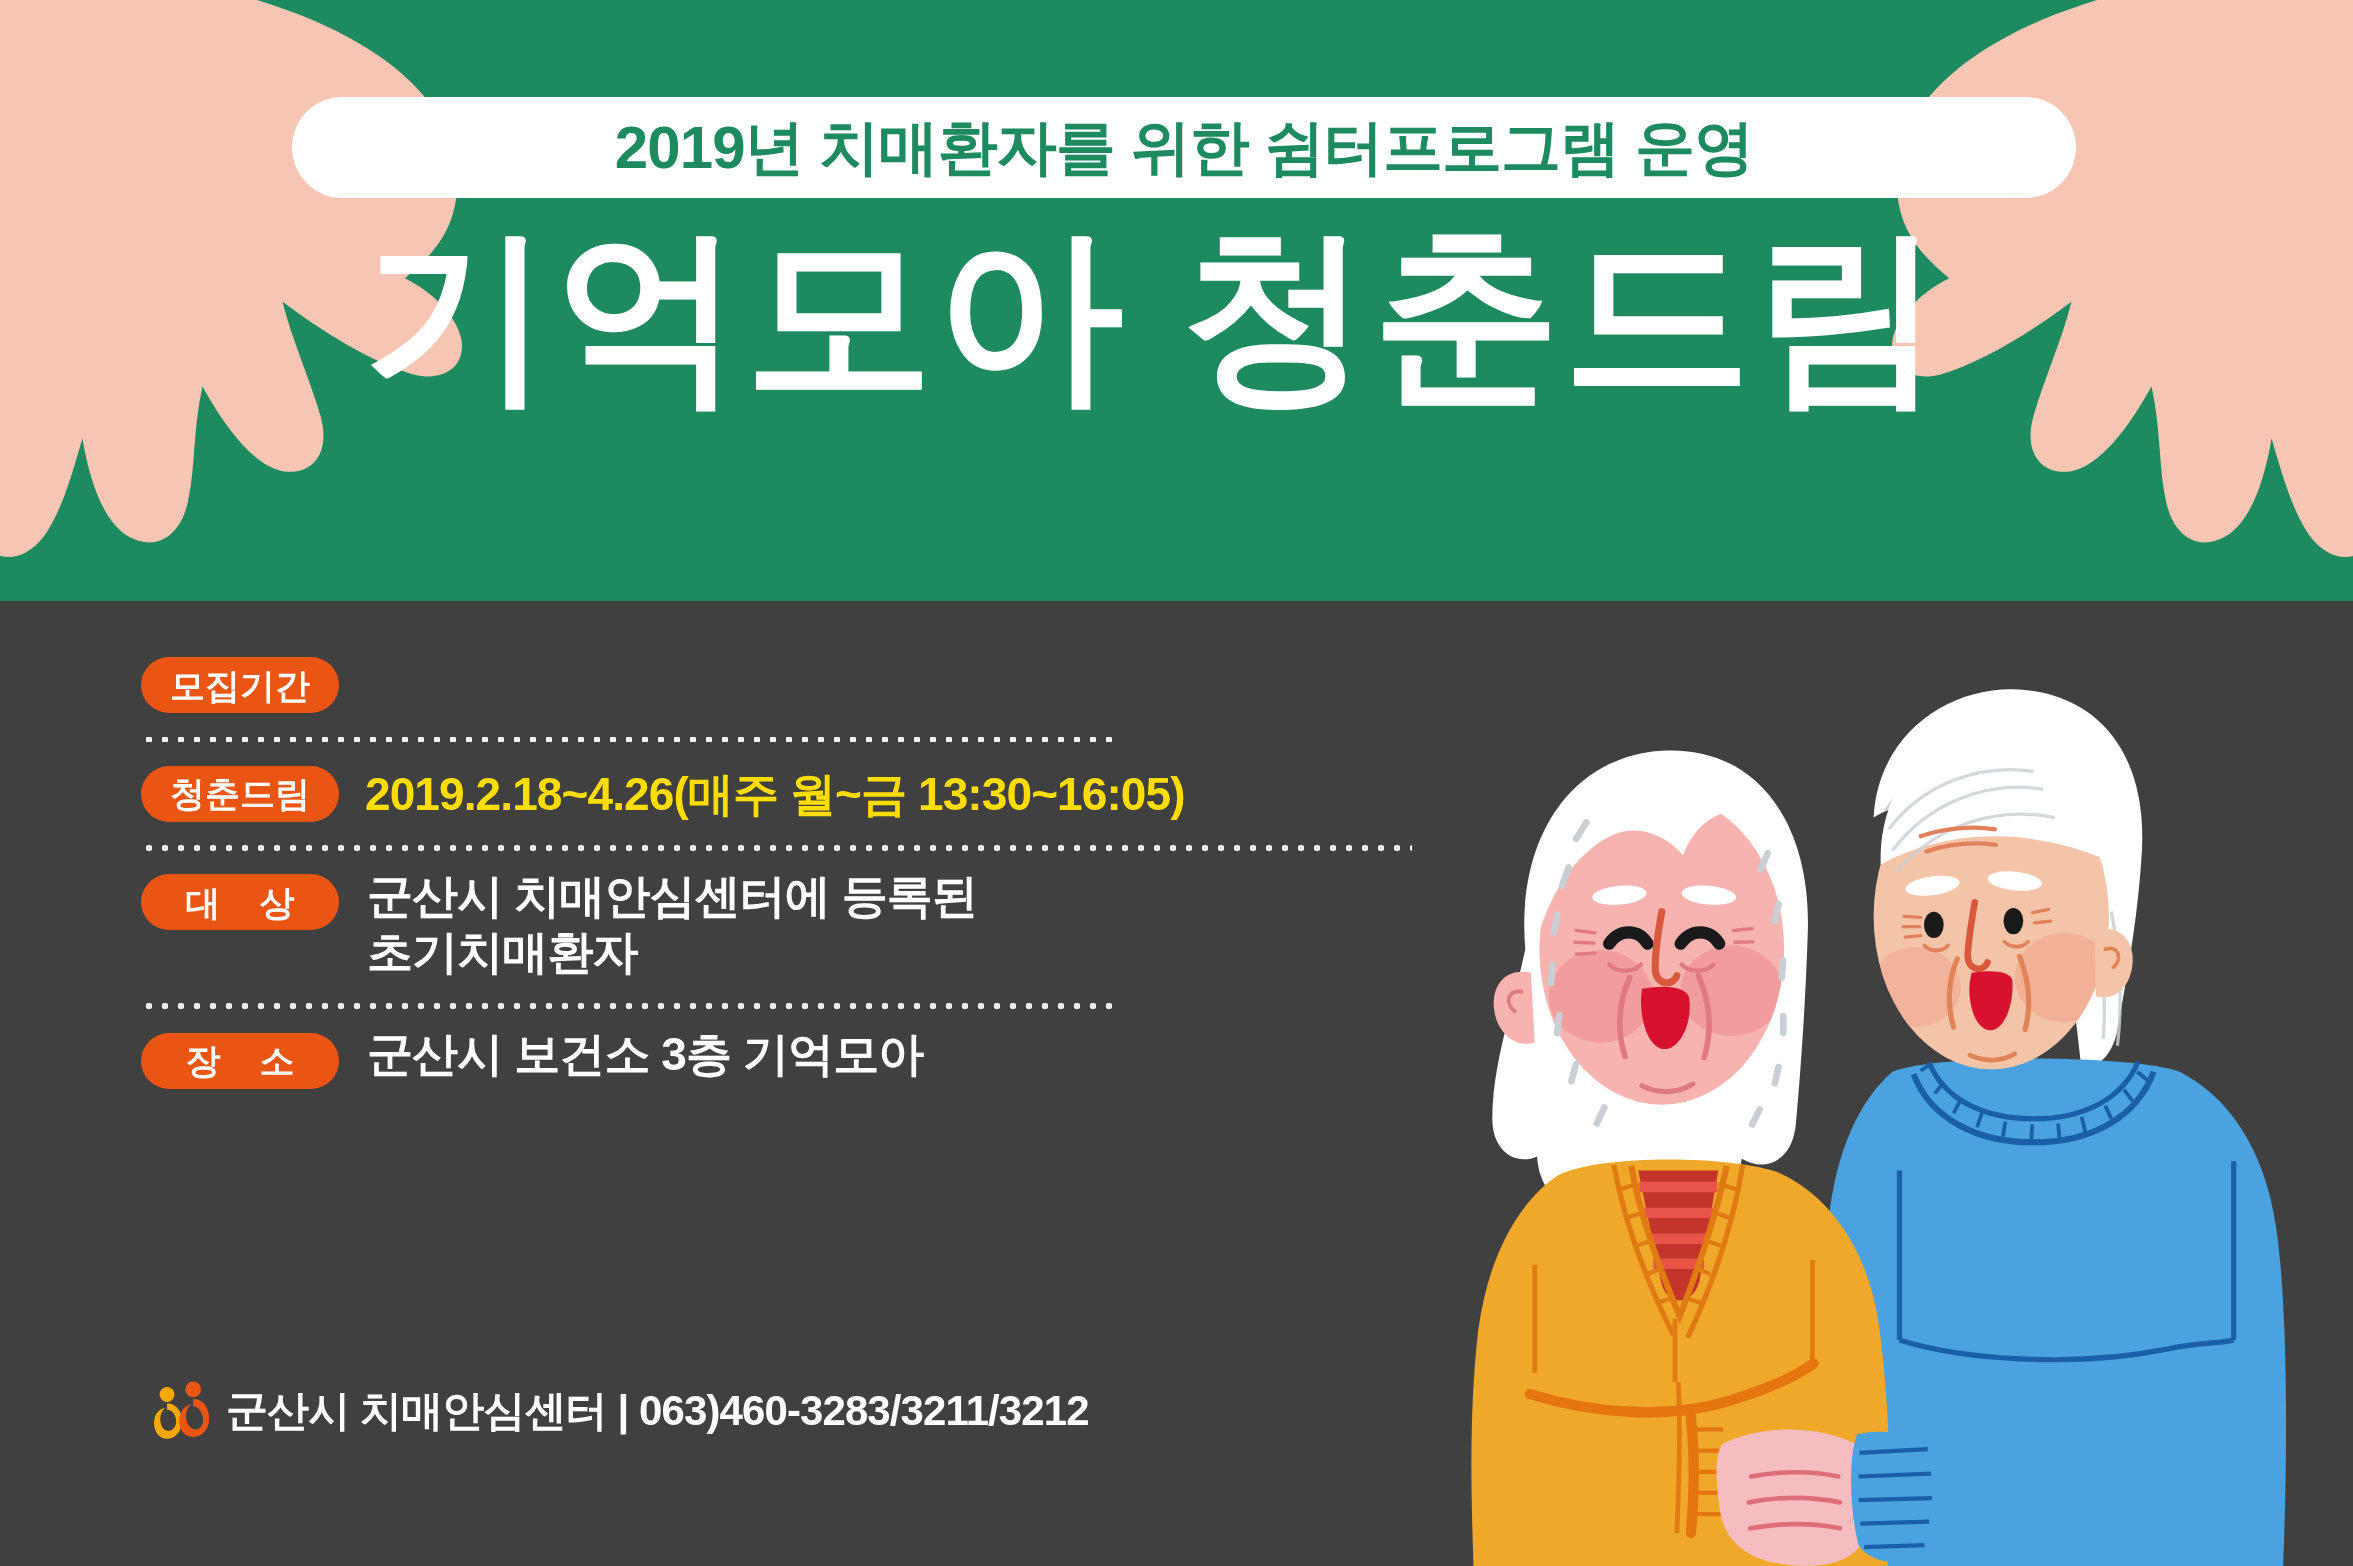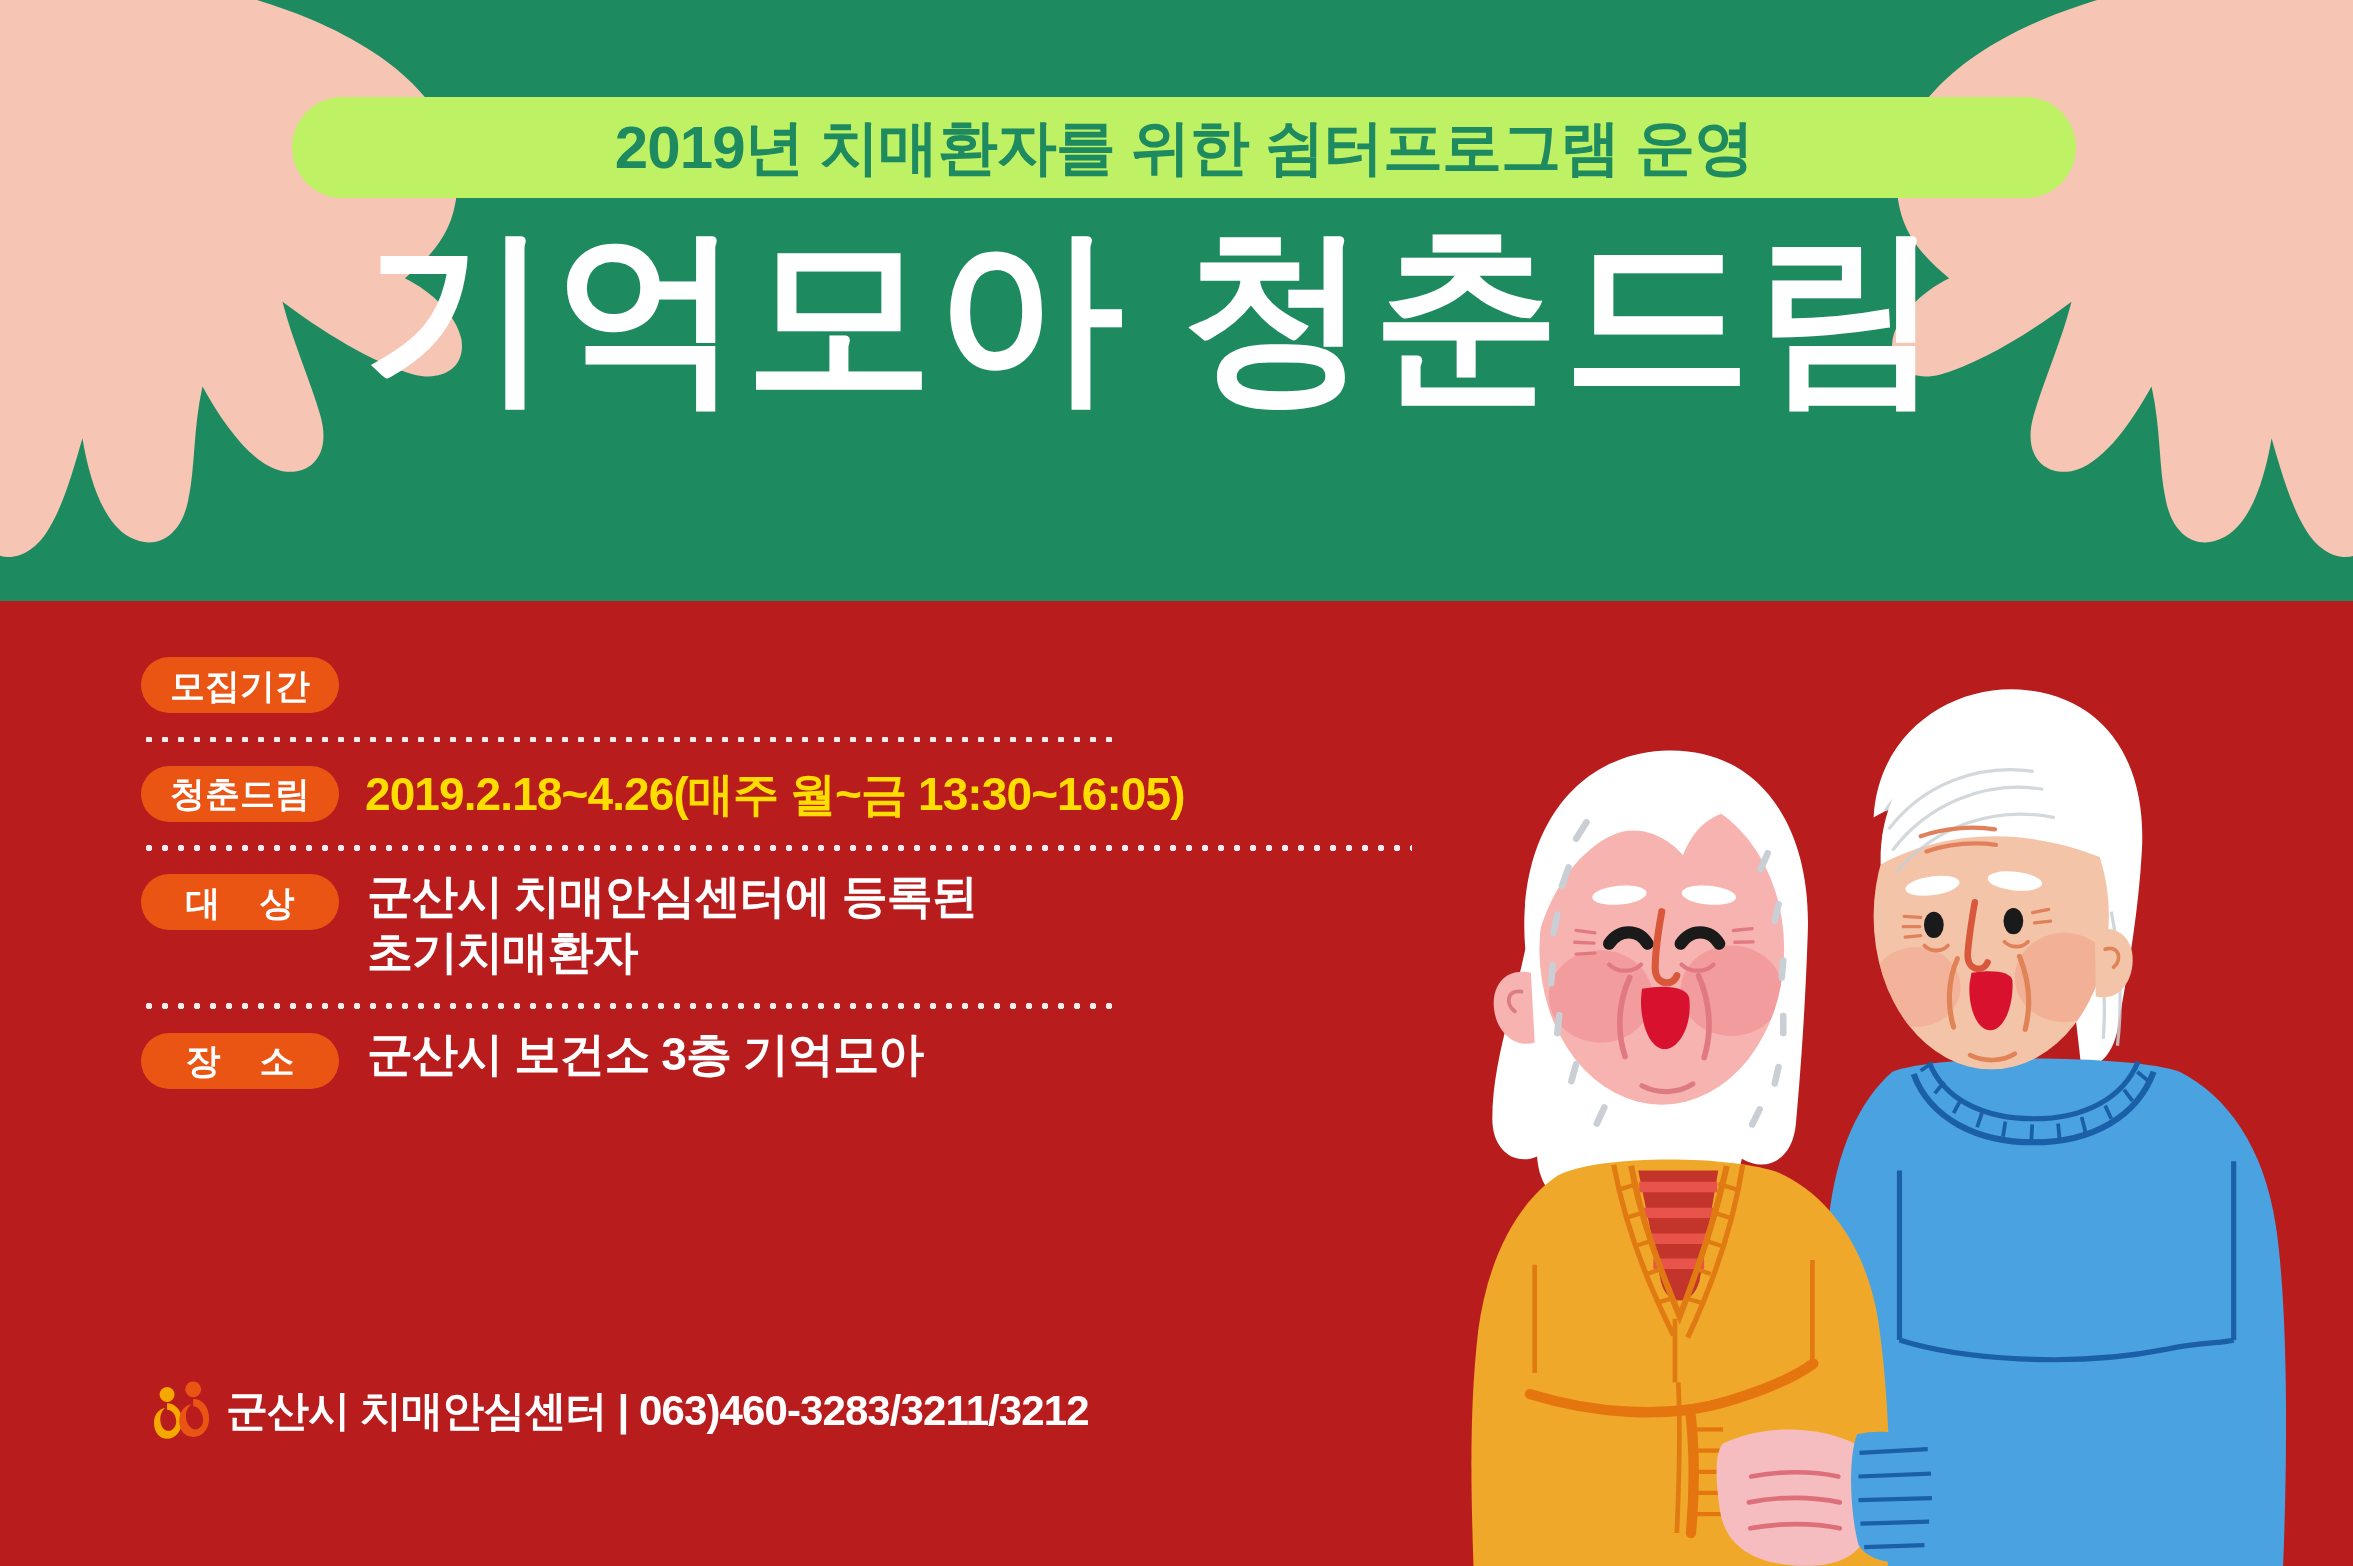--- a/index.html
+++ b/index.html
@@ -33,21 +33,21 @@
 
   
   .hand { position:absolute; }
   .hand svg { display:block; }
 
   
   .subtitle-pill {
     position:absolute;
     left:292px; top:97px;
     width:1784px; height:101px;
-    background:#bef264;
+    background:#ffffff;
     border-radius:52px;
     display:flex; align-items:center; justify-content:center;
     z-index:5;
   }
   .subtitle-pill .txt {
     font-size:60px;
     font-weight:700;
     color:#1e8a5f;
     letter-spacing:-0.9px;
     white-space:nowrap;
@@ -70,21 +70,21 @@
     line-height:1;
     white-space:nowrap;
     display:inline-block;
   }
 
   
   .body-area {
     position:absolute;
     left:0; top:601px;
     width:2354px; height:965px;
-    background:#b91c1c;
+    background:#404040;
     overflow:hidden;
   }
 
   
   .info-block {
     position:absolute;
     left:141px; top:56px;
     width:1365px;
   }
 

